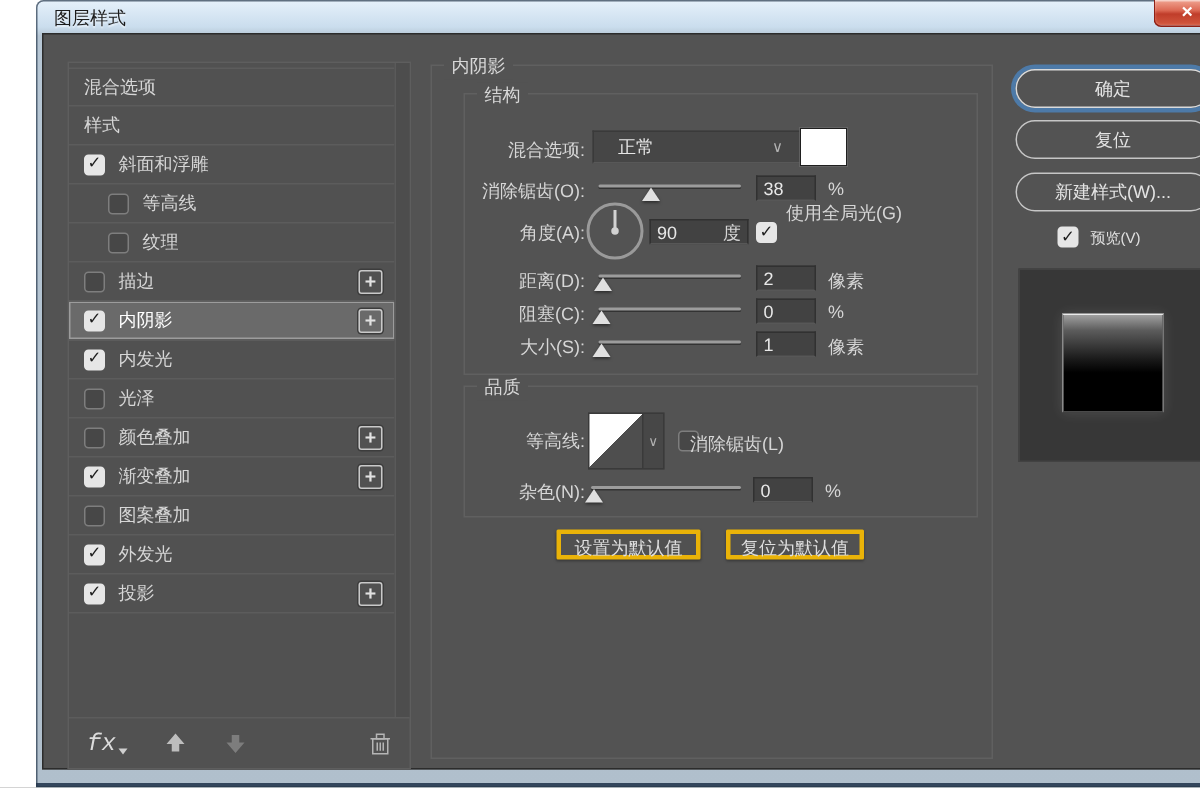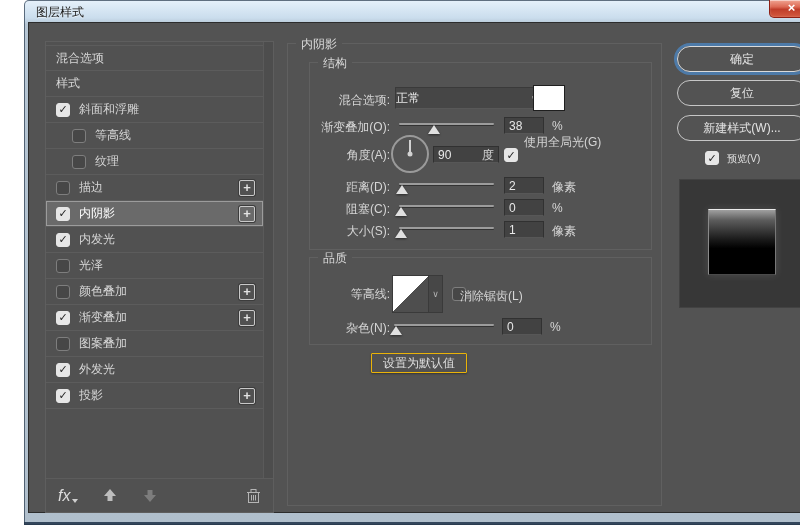--- a/index.html
+++ b/index.html
@@ -25,21 +25,21 @@
   
   .sidebar{position:absolute;left:16px;top:18px;width:229px;height:472px;border:1px solid #5e5e5e;background:#515151;}
   .side-list{position:absolute;top:3px;left:0;right:10px;}
   .side-item{display:flex;align-items:center;height:26px;border-bottom:1px solid #5c5c5c;padding:0 8px 0 10px;gap:9px;color:#d6d6d6;font-size:12px;cursor:pointer;}
   .side-item:first-child{border-top:1px solid #5c5c5c;}
   .side-item.indent{padding-left:26px;text-align:center;}
   .side-item.selected{background:#6a6a6a;box-shadow:inset 0 0 0 1px #9c9c9c;color:#fff;}
   .side-scroll{position:absolute;top:0;bottom:34px;right:0;width:10px;background:#4d4d4d;border-left:1px solid #5a5a5a;}
   .side-footer{position:absolute;left:0;right:0;bottom:0;height:34px;border-top:1px solid #5c5c5c;display:flex;align-items:center;padding:0 12px;gap:24px;}
   .fx-wrap{display:flex;align-items:flex-end;gap:2px;cursor:pointer;}
-  .fx-glyph{font-family:Liberation Sans, sans-serif;font-style:italic;font-size:16px;color:#dcdcdc;line-height:1;}
+  .fx-glyph{font-family:Liberation Mono, monospace;font-style:italic;font-size:16px;color:#dcdcdc;line-height:1;}
   .caret{width:0;height:0;border-left:3px solid transparent;border-right:3px solid transparent;border-top:4px solid #cfcfcf;margin-bottom:1px;}
   .icon-btn{display:flex;align-items:center;cursor:pointer;}
   .trash-wrap{margin-left:auto;}
 
   
   .cb{width:14px;height:14px;flex:0 0 14px;background:#474747;border:1px solid #7e7e7e;border-radius:3px;
     display:inline-flex;align-items:center;justify-content:center;
     font-size:11px;font-weight:bold;color:#1d1d1d;line-height:1;cursor:pointer;}
   .cb.checked{background:#e6e6e6;border-color:#e6e6e6;}
   .cb.abs{position:absolute;}
@@ -54,42 +54,42 @@
   .structure{left:21px;top:18px;width:343px;height:188px;}
   .quality{left:21px;top:213px;width:343px;height:88px;}
 
   .flabel{position:absolute;left:0;width:80px;text-align:right;font-size:12px;color:#d6d6d6;white-space:nowrap;}
   .unit{position:absolute;font-size:12px;color:#d6d6d6;white-space:nowrap;}
   .field{position:absolute;width:40px;height:17px;background:#424242;border:1px solid #313131;border-bottom-color:#575757;
     color:#e8e8e8;font-size:12px;font-family:inherit;padding:0 4px;}
 
   
   .dropdown{position:absolute;left:85px;top:24px;width:144px;height:22px;background:#464646;border:1px solid #3a3a3a;border-bottom-color:#585858;
-    display:flex;align-items:center;padding:0 0;color:#e6e6e6;font-size:12px;cursor:pointer;}
+    display:flex;align-items:center;padding:0 16px;color:#e6e6e6;font-size:12px;cursor:pointer;}
   .dd-chev{margin-left:auto;color:#b2b2b2;font-size:10px;}
   .swatch{position:absolute;left:223px;top:22px;width:32px;height:26px;background:#fff;border:1px solid #1f1f1f;cursor:pointer;}
 
   
   .slider{position:absolute;height:16px;cursor:pointer;}
   .slider .track{position:absolute;left:0;right:0;top:4px;height:2px;background:#9c9c9c;border-radius:1px;box-shadow:0 1px 0 rgba(30,30,30,.6);}
   .slider .thumb{position:absolute;top:6px;width:0;height:0;border-left:6px solid transparent;border-right:6px solid transparent;border-bottom:9px solid #e0e0e0;
     filter:drop-shadow(0 1px 1px rgba(0,0,0,.5));}
 
   
   .dial{position:absolute;left:81px;top:72px;width:38px;height:38px;border-radius:50%;border:2px solid #9a9a9a;cursor:pointer;}
   .dial .needle{position:absolute;left:50%;top:3px;width:2px;height:13px;background:#d2d2d2;transform:translateX(-50%);}
   .dial .dot{position:absolute;left:50%;top:50%;width:5px;height:5px;background:#d2d2d2;border-radius:50%;transform:translate(-50%,-50%);}
 
   
   .contour{position:absolute;left:82px;top:17px;height:38px;display:flex;border:1px solid #3a3a3a;background:#474747;cursor:pointer;}
   .contour-thumb{width:36px;height:36px;background:linear-gradient(135deg,#ffffff 50%,#4e4e4e 50%);border-right:1px solid #3a3a3a;}
   .contour-dd{width:13px;display:flex;align-items:center;justify-content:center;color:#b2b2b2;font-size:9px;}
 
   
-  .dark-btn{position:absolute;height:20px;background:#515151;border:1px solid #eab308;border-radius:1px;color:#dedede;
+  .dark-btn{position:absolute;height:20px;background:#515151;border:3px solid #eab308;border-radius:1px;color:#dedede;
     font-size:12px;font-family:inherit;text-align:center;line-height:18px;box-shadow:0 1px 2px rgba(0,0,0,.35);cursor:pointer;padding:0;}
   .btn-setdef{left:83px;top:309px;width:96px;}
   .btn-resetdef{left:196px;top:309px;width:92px;}
 
   
   .pill{position:absolute;left:648px;width:130px;height:26px;border-radius:13px;background:transparent;border:1px solid #c6c6c6;
     color:#e4e4e4;font-size:12px;font-family:inherit;text-align:center;line-height:24px;cursor:pointer;padding:0;}
   .pill.ok{top:23px;border-color:#dadada;box-shadow:0 0 0 3px #4d7aa8;}
   .pill.reset{top:57px;}
   .pill.newstyle{top:92px;}
@@ -211,21 +211,21 @@
       <div class="groupbox structure">
         <span class="legend">结构</span>
 
         <span class="flabel" style="top:29px">混合选项:</span>
         <div class="dropdown">
           <span>正常</span>
           <span class="dd-chev">∨</span>
         </div>
         <div class="swatch"></div>
 
-        <span class="flabel" style="top:56px">渐变叠加(O):</span>
+        <span class="flabel" style="top:56px">消除锯齿(O):</span>
         <div class="slider" style="left:89px;top:56px;width:95px">
           <div class="track"></div>
           <div class="thumb" style="left: calc(37% - 6px);"></div>
         </div>
         <input class="field" style="left: 194px; top: 54px;" value="38">
         <span class="unit" style="left:242px;top:56px">%</span>
 
         <span class="flabel" style="top:84px">角度(A):</span>
         <div class="dial">
           <div class="needle"></div>
@@ -275,20 +275,21 @@
         <span class="flabel" style="top:62px">杂色(N):</span>
         <div class="slider" style="left:84px;top:62px;width:100px">
           <div class="track"></div>
           <div class="thumb" style="left: calc(2% - 6px);"></div>
         </div>
         <input class="field" style="left: 192px; top: 60px;" value="0">
         <span class="unit" style="left:240px;top:62px">%</span>
       </div>
 
       <button class="dark-btn btn-setdef">设置为默认值</button>
+      <button class="dark-btn btn-resetdef">复位为默认值</button>
     </div>
 
     <button class="pill ok">确定</button>
     <button class="pill reset">复位</button>
     <button class="pill newstyle">新建样式(W)...</button>
 
     <span class="cb abs preview-cb checked">✓</span>
     <span class="plabel">预览(V)</span>
 
     <div class="preview-box">

